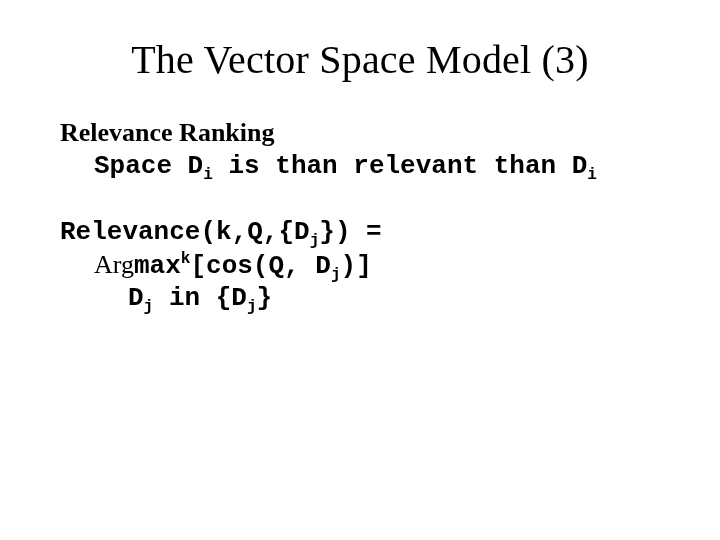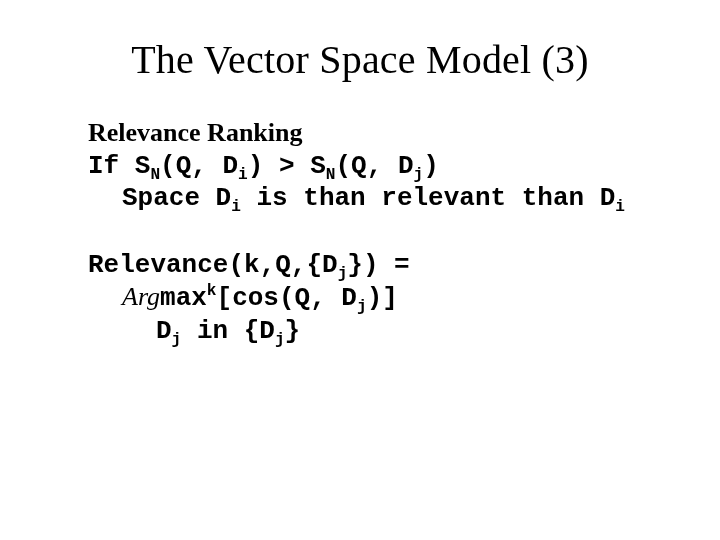--- a/index.html
+++ b/index.html
@@ -20,21 +20,20 @@
   .title {
     font-size: 40px;
     font-weight: 400;
     text-align: center;
     margin: 8px 0 34px 0;
     letter-spacing: 0.2px;
   }
   .body {
     font-size: 26px;
     line-height: 1.25;
-    margin-left: 28px;
   }
   .subhead {
     font-family: "Times New Roman", Times, serif;
     font-weight: 700;
   }
   .mono {
     font-family: "Courier New", Courier, monospace;
     font-weight: 700;
   }
   .mono .sub, .sub {
@@ -43,36 +42,33 @@
     line-height: 0;
   }
   .mono .sup, .sup {
     font-size: 0.62em;
     vertical-align: super;
     line-height: 0;
   }
   .indent1 { padding-left: 34px; display: block; }
   .indent2 { padding-left: 68px; display: block; }
   .para-gap { height: 34px; }
-  .italic { font-style: italic; font-family: "Times New Roman", Times, serif; }
+  .italic { font-family: "Times New Roman", Times, serif; }
 </style>
 </head>
 <body>
 
 <div class="slide">
 
   <div class="title">The Vector Space Model (3)</div>
 
   <div class="body">
 
     <div class="subhead">Relevance Ranking</div>
 
-    <div class="mono">
-      <span>If S</span><span class="sub">N</span><span>(Q, D</span><span class="sub">i</span><span>) &gt; S</span><span class="sub">N</span><span>(Q, D</span><span class="sub">j</span><span>)</span>
-    </div>
 
     <span class="mono indent1">
       <span>Space D</span><span class="sub">i</span><span> is than relevant than D</span><span class="sub">i</span>
     </span>
 
 
     <div class="para-gap"></div>
 
     <div class="mono">
       <span>Relevance(k,Q,{D</span><span class="sub">j</span><span>}) =</span>

